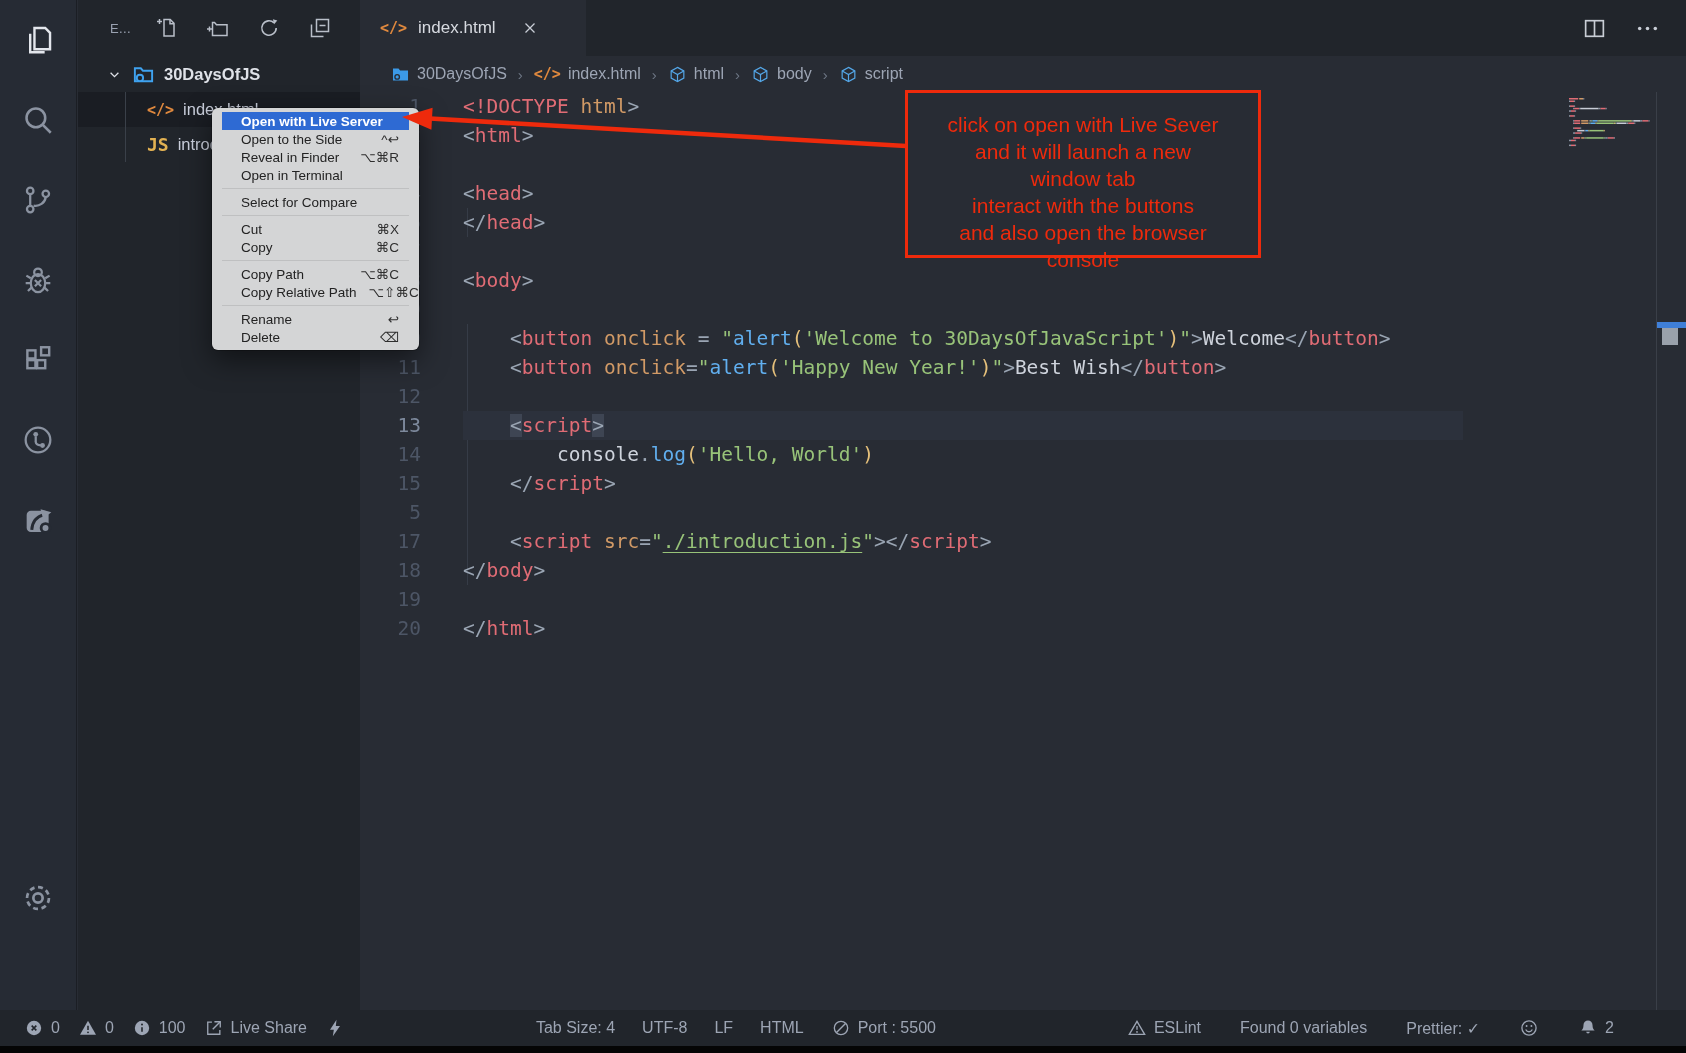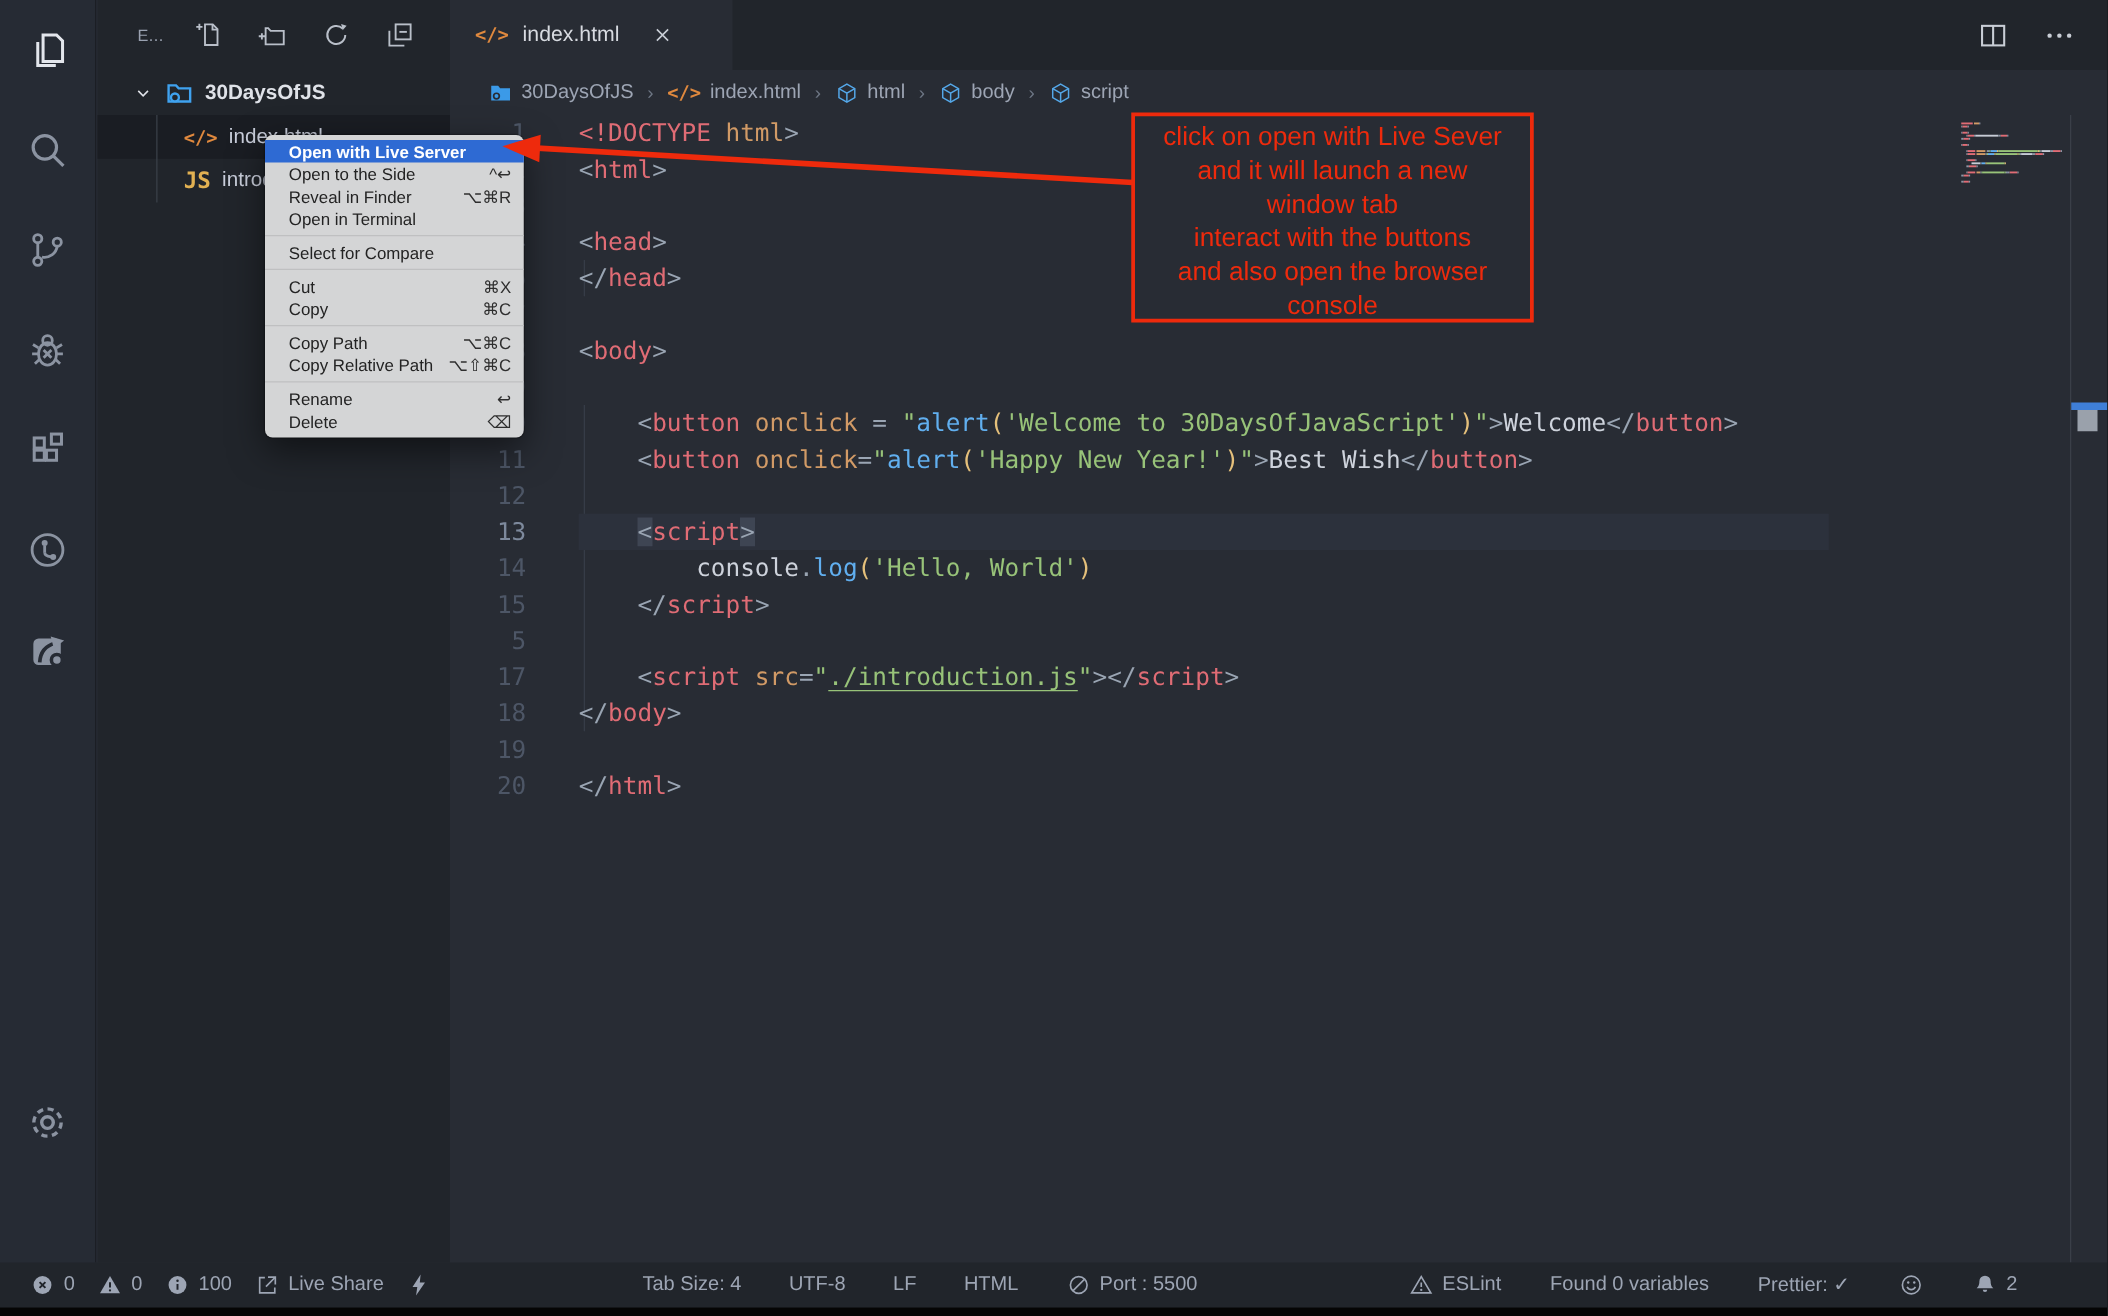--- a/index.html
+++ b/index.html
@@ -60,39 +60,39 @@
   .tk-txt{color:#ced3dc;} .tk-link{color:#98c379;text-decoration:underline;text-underline-offset:4px;}
   .tk-bm{color:#9aa5b3;background:#3e4553;}
 
   .minimap{position:absolute;left:1206px;top:95px;width:88px;height:56px;}
   .ovr-divider{position:absolute;left:1296px;top:92px;bottom:0;width:1px;background:#3a3f48;}
   .ovr-blue{position:absolute;left:1297px;right:0;top:322px;height:6px;background:#3f7fd8;}
   .ovr-gray{position:absolute;left:1302px;width:16px;top:328px;height:17px;background:#9aa1ab;}
 
   
   .ctx-menu{position:absolute;left:212px;top:108px;width:207px;background:#d4d5d6;border-radius:6px;
-            padding:4px 0;z-index:40;font-size:13.5px;color:#232323;
+            padding:4px 10px;z-index:40;font-size:13.5px;color:#232323;
             box-shadow:0 0 0 1px rgba(0,0,0,.22),0 10px 28px rgba(0,0,0,.5);}
   .ctx-item{height:18px;display:flex;align-items:center;padding:0 10px 0 19px;}
   .ctx-item .lbl{flex:1;white-space:nowrap;}
   .ctx-item .sc{color:#2e2e2e;margin-left:12px;white-space:nowrap;}
   .ctx-item.sel{background:#2e6ad3;color:#fff;font-weight:600;}
   .ctx-sep{height:1px;background:#bfc0c1;margin:4px 0;}
 
   
   .overlay{position:absolute;inset:0;z-index:60;pointer-events:none;}
-  .anno-box{position:absolute;left:905px;top:90px;width:322px;height:168px;border:3px solid #ee2a0c;z-index:60;
-            color:#ee2a0c;font-size:21px;line-height:27px;text-align:center;padding-top:3px;pointer-events:none;}
+  .anno-box{position:absolute;left:905px;top:90px;width:356px;height:168px;border:3px solid #ee2a0c;z-index:60;
+            color:#ee2a0c;font-size:21px;line-height:27px;text-align:center;padding-top:18px;pointer-events:none;}
 
   
   .status{position:absolute;left:0;right:0;bottom:7px;height:36px;background:#21252b;display:flex;align-items:center;
           color:#9da5b4;font-size:16px;}
   .status .grp{display:flex;align-items:center;}
   .grp-left{margin-left:24px;gap:18px;}
-  .grp-center{margin:0 auto;gap:38px;}
+  .grp-center{margin:0 auto;gap:27px;}
   .grp-right{margin-right:72px;gap:39px;}
   .st-item{display:flex;align-items:center;gap:7px;}
   .st-item .icon svg{width:20px;height:20px;}
   .black-strip{position:absolute;left:0;right:0;bottom:0;height:7px;background:#050505;}
 </style>
 </head>
 <body>
 
 <div class="app">
 

